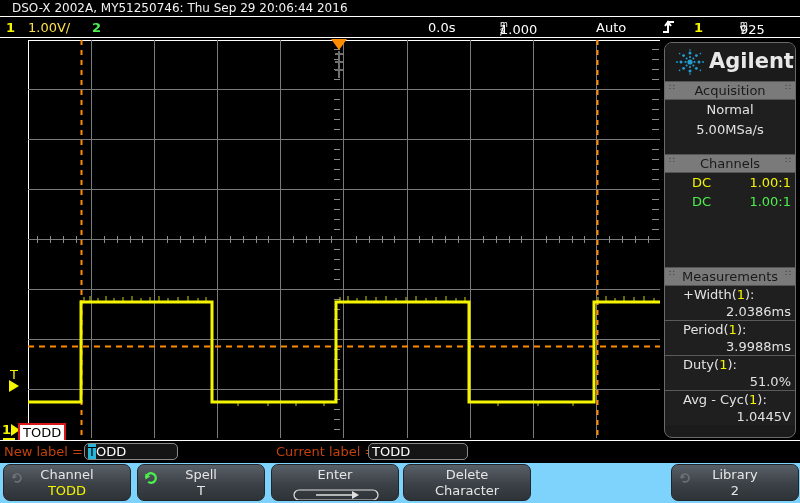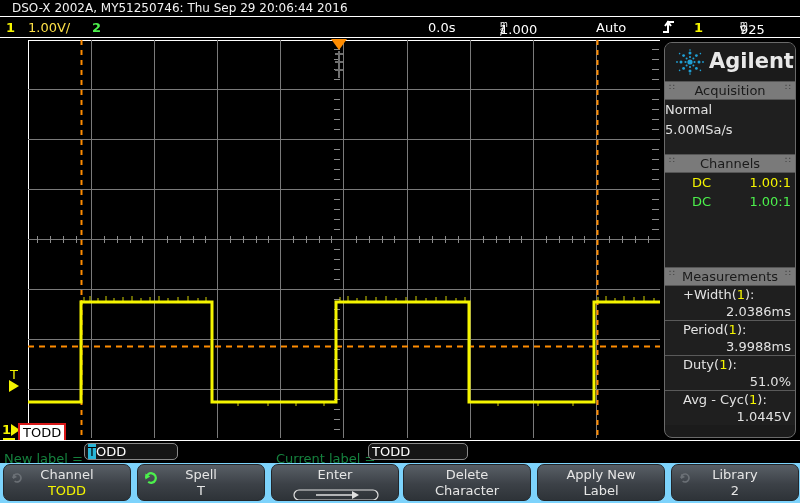--- a/index.html
+++ b/index.html
@@ -234,20 +234,21 @@
     letter-spacing: 0;
   }
   .sec-header .dots-l { left: 4px; }
   .sec-header .dots-r { right: 4px; }
   .sec-body {
     background: #1f1f1f;
     color: #e2e2e2;
     font-size: 13px;
   }
   .acq-line {
+    text-align: center;
     line-height: 18px;
     padding: 1px 0;
   }
   .acq-pad { height: 14px; }
   .chan-row {
     position: relative;
     height: 19px;
     line-height: 19px;
     font-size: 13px;
   }
@@ -279,22 +280,22 @@
   
   .entrybar {
     position: absolute;
     left: 0; top: 440px;
     width: 800px; height: 22px;
     background: #000;
     border-top: 1px solid #ffffff;
   }
   .entrybar .lab {
     position: absolute;
-    top: 10px;
-    color: #15803d;
+    top: 3px;
+    color: #c2410c;
     font-size: 13px;
     line-height: 16px;
     white-space: nowrap;
   }
   .lab-new { left: 4px; }
   .lab-cur { left: 276px; }
   .field {
     position: absolute;
     top: 2px;
     height: 17px;
@@ -738,24 +739,20 @@
       <span class="k1">Enter</span>
       <span class="enter-arrow">
         <svg width="96" height="12" viewBox="0 0 96 12">
           <path d="M6 6 a5 5 0 0 1 5 -5 L85 1 a5 5 0 0 1 5 5 a5 5 0 0 1 -5 5 L11 11 a5 5 0 0 1 -5 -5 z" fill="none" stroke="#e0e0e0" stroke-width="1.2"></path>
           <line x1="28" y1="6" x2="64" y2="6" stroke="#e0e0e0" stroke-width="1.4"></line>
           <polygon points="64,2 71,6 64,10" fill="#e0e0e0"></polygon>
         </svg>
       </span>
     </div>
 
-    <div class="skey skey-4">
-      <span class="k1">Apply New</span>
-      <span class="k2">Label</span>
-    </div>
 
     <div class="skey skey-5">
       <span class="knob">
         <svg width="16" height="16" viewBox="0 0 16 16">
           <path d="M4 8 a4 4 0 1 1 1.6 3.2" fill="none" stroke="#6b7076" stroke-width="1.6"></path>
           <polygon points="4,4 4,9 8,7" fill="#6b7076"></polygon>
         </svg>
       </span>
       <span class="k1">Library</span>
       <span class="k2">2</span>

